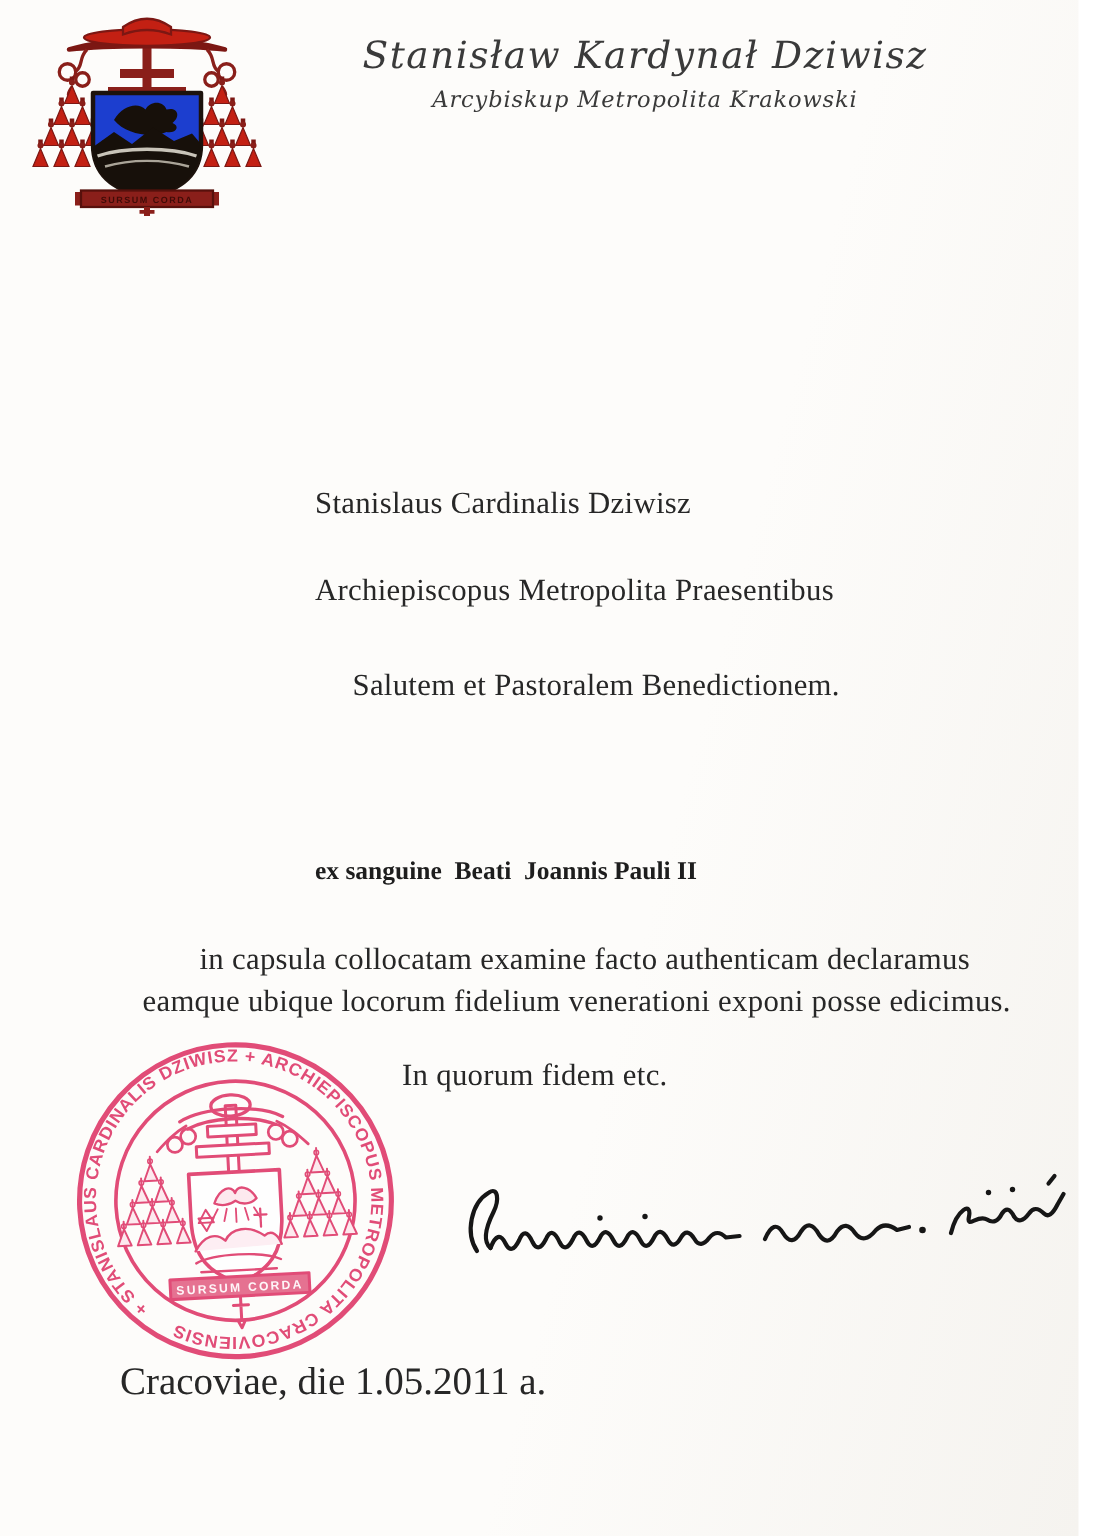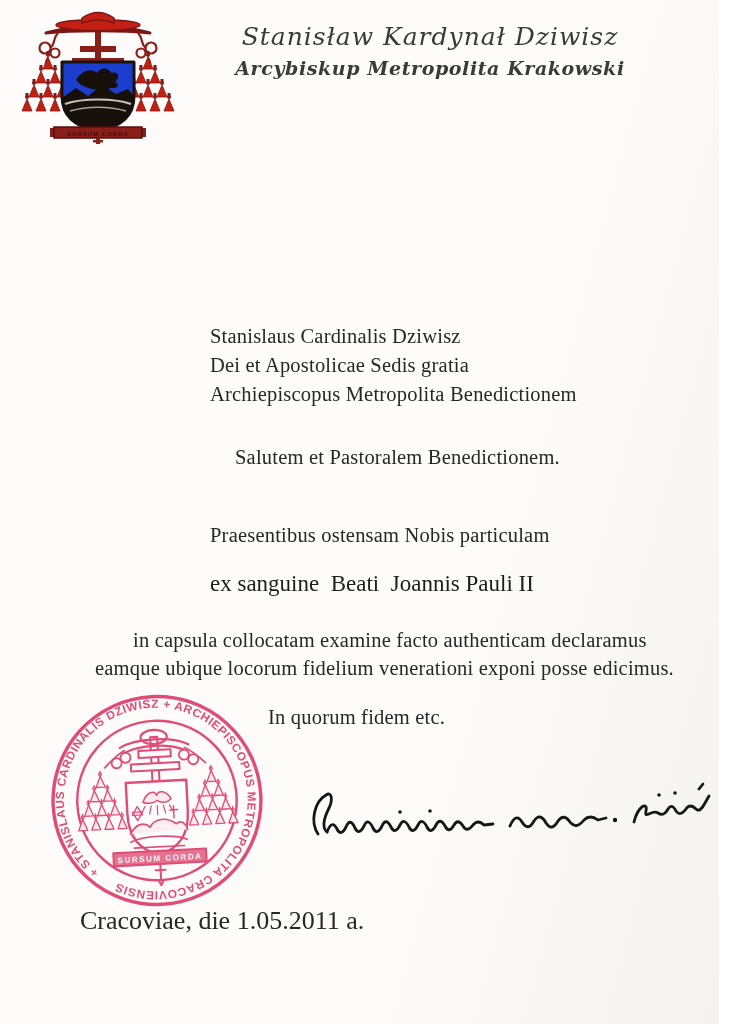--- a/index.html
+++ b/index.html
@@ -11,24 +11,24 @@
     color:#262626;
     overflow:hidden;
   }
   .abs{position:absolute;white-space:nowrap;}
   
   .lh{
     left:230px;top:22px;width:400px;text-align:center;
     font-family:"DejaVu Serif", serif;font-style:italic;color:#3a3a3a;
   }
   .lh-name{font-size:25px;letter-spacing:1px;font-weight:500;}
-  .lh-title{font-size:19px;letter-spacing:.6px;margin-top:6px;font-weight:700;}
+  .lh-title{font-size:15px;letter-spacing:.6px;margin-top:6px;font-weight:400;}
   
   .body-line{font-size:20.5px;letter-spacing:.2px;color:#272727;}
-  .relic{font-size:23px;font-weight:normal;white-space:pre;color:#1d1d1d;}
+  .relic{font-size:17px;font-weight:bold;white-space:pre;color:#1d1d1d;}
   
   .sig-name{font-size:20px;color:#272727;}
   .dateline{font-size:26px;color:#272727;}
   .stamp-wrap{transform:rotate(-3deg);opacity:.93;}
   svg{display:block;}
 </style>
 </head>
 <body>
 
 <div class="page">
@@ -112,26 +112,24 @@
       </g>
     </svg>
   </div>
 
   <div class="abs lh">
     <div class="lh-name">Stanisław Kardynał Dziwisz</div>
     <div class="lh-title">Arcybiskup Metropolita Krakowski</div>
   </div>
 
   <div class="abs body-line" style="left:210px;top:325px;">Stanislaus Cardinalis Dziwisz</div>
-  <div class="abs body-line" style="left:210px;top:354px;">Dei et Apostolicae Sedis gratia</div>
-  <div class="abs body-line" style="left:210px;top:383px;">Archiepiscopus Metropolita Benedictionem</div>
+  <div class="abs body-line" style="left:210px;top:383px;">Archiepiscopus Metropolita Praesentibus</div>
 
   <div class="abs body-line" style="left:210px;top:446px;margin-left:25px;">Salutem et Pastoralem Benedictionem.</div>
 
-  <div class="abs body-line" style="left:210px;top:524px;">Praesentibus ostensam Nobis particulam</div>
 
   <div class="abs relic" style="left:210px;top:571px;">ex sanguine  Beati  Joannis Pauli II</div>
 
   <div class="abs body-line" style="left:133px;top:629px;">in capsula collocatam examine facto authenticam declaramus</div>
   <div class="abs body-line" style="left:95px;top:657px;">eamque ubique locorum fidelium venerationi exponi posse edicimus.</div>
 
   <div class="abs body-line" style="left:268px;top:706px;">In quorum fidem etc.</div>
 
   <div class="abs stamp-wrap" style="left:46px;top:692px;">
     <svg width="222" height="218" viewBox="0 0 220 215">

